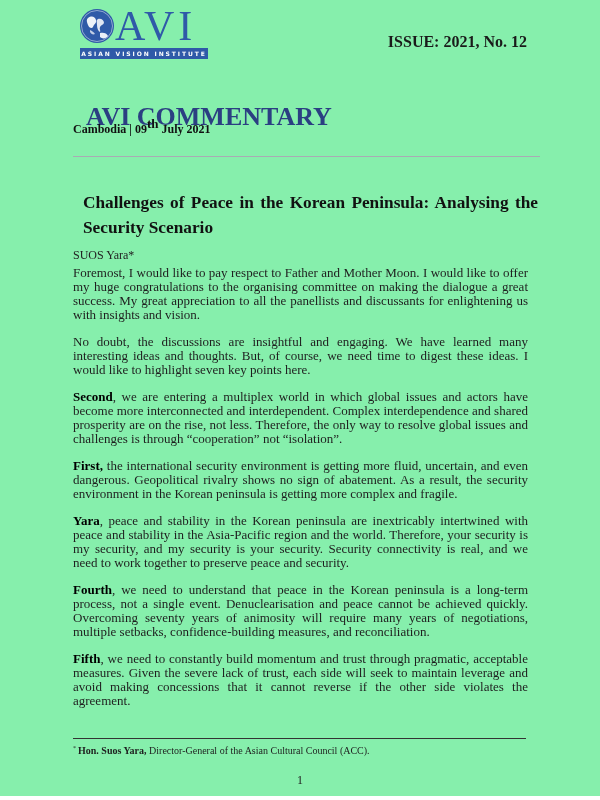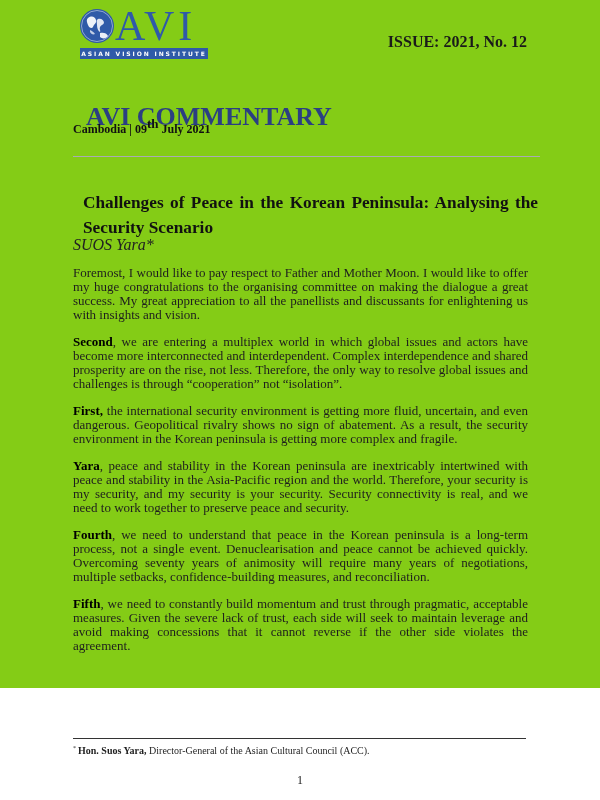--- a/index.html
+++ b/index.html
@@ -11,22 +11,22 @@
       width: 600px;
       height: 800px;
       position: relative;
       overflow: hidden;
       font-family: "Liberation Serif", "DejaVu Serif", serif;
       color: #1a1a1a;
     }
     .page {
       position: absolute;
       left: 0; top: 0;
-      width: 600px; height: 688px;
-      background: #84cc16;
+      width: 600px; height: 796px;
+      background: #86efac;
     }
     
     .logo {
       position: absolute;
       left: 80px;
       top: 8px;
       width: 128px;
       height: 52px;
     }
     .logo-top {
@@ -115,23 +115,22 @@
       font-weight: bold;
       line-height: 25px;
       text-align: justify;
       text-align-last: left;
       color: #111;
       margin: 10px;
     }
     .author {
       position: absolute;
       left: 73px;
-      top: 236px;
-      font-size: 16px;
-      font-style: italic;
+      top: 248px;
+      font-size: 12px;
       color: #222;
     }
     .body {
       position: absolute;
       left: 73px;
       top: 266px;
       width: 455px;
     }
     .para {
       font-size: 13px;
@@ -199,20 +198,21 @@
   </div>
 
   <div class="rule-top"></div>
 
   <h2 class="article-title">Challenges of Peace in the Korean Peninsula: Analysing the Security Scenario</h2>
 
   <div class="author">SUOS Yara*</div>
 
   <div class="body">
     <p class="para"><b></b><span>Foremost, I would like to pay respect to Father and Mother Moon. I would like to offer my huge congratulations to the organising committee on making the dialogue a great success. My great appreciation to all the panellists and discussants for enlightening us with insights and vision.</span></p>
+    <p class="para"><b></b><span>No doubt, the discussions are insightful and engaging. We have learned many interesting ideas and thoughts. But, of course, we need time to digest these ideas. I would like to highlight seven key points here.</span></p>
     <p class="para"><b>Second</b><span>, we are entering a multiplex world in which global issues and actors have become more interconnected and interdependent. Complex interdependence and shared prosperity are on the rise, not less. Therefore, the only way to resolve global issues and challenges is through “cooperation” not “isolation”.</span></p>
     <p class="para"><b>First,</b><span> the international security environment is getting more fluid, uncertain, and even dangerous. Geopolitical rivalry shows no sign of abatement. As a result, the security environment in the Korean peninsula is getting more complex and fragile.</span></p>
     <p class="para"><b>Yara</b><span>, peace and stability in the Korean peninsula are inextricably intertwined with peace and stability in the Asia-Pacific region and the world. Therefore, your security is my security, and my security is your security. Security connectivity is real, and we need to work together to preserve peace and security.</span></p>
     <p class="para"><b>Fourth</b><span>, we need to understand that peace in the Korean peninsula is a long-term process, not a single event. Denuclearisation and peace cannot be achieved quickly. Overcoming seventy years of animosity will require many years of negotiations, multiple setbacks, confidence-building measures, and reconciliation.</span></p>
     <p class="para"><b>Fifth</b><span>, we need to constantly build momentum and trust through pragmatic, acceptable measures. Given the severe lack of trust, each side will seek to maintain leverage and avoid making concessions that it cannot reverse if the other side violates the agreement.</span></p>
   </div>
 
   <div class="rule-foot"></div>
 
   <div class="footnote">

